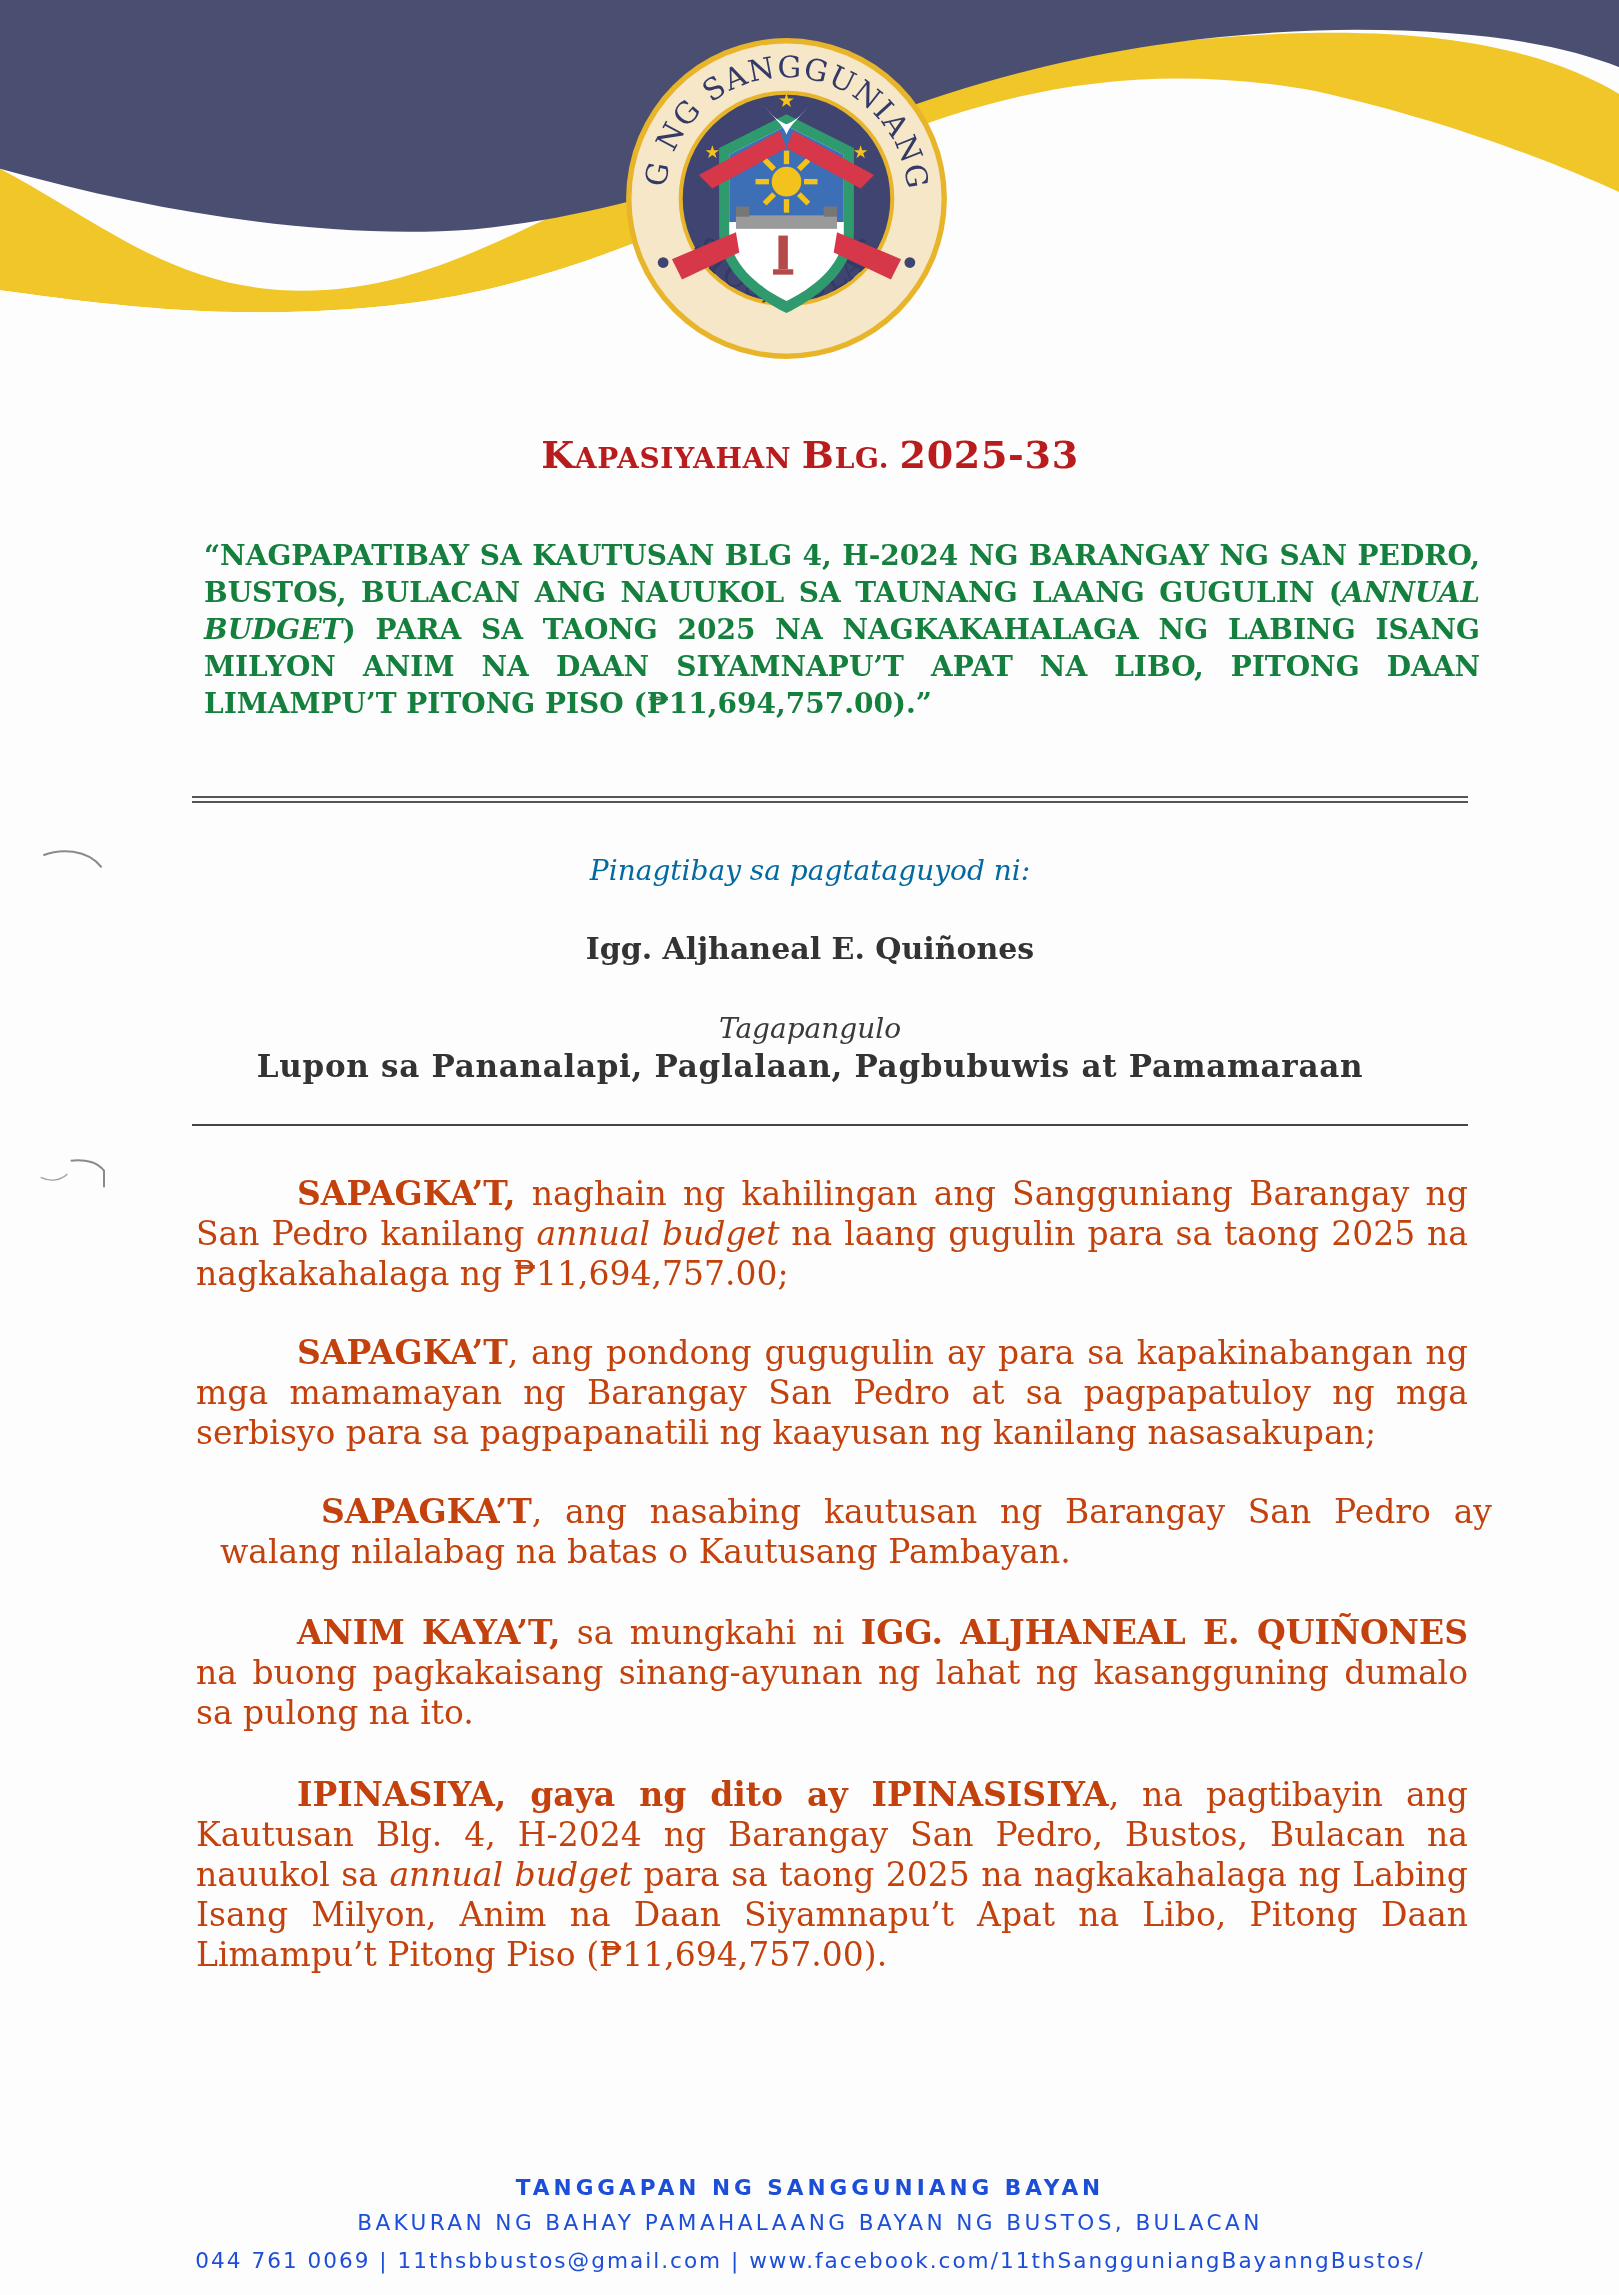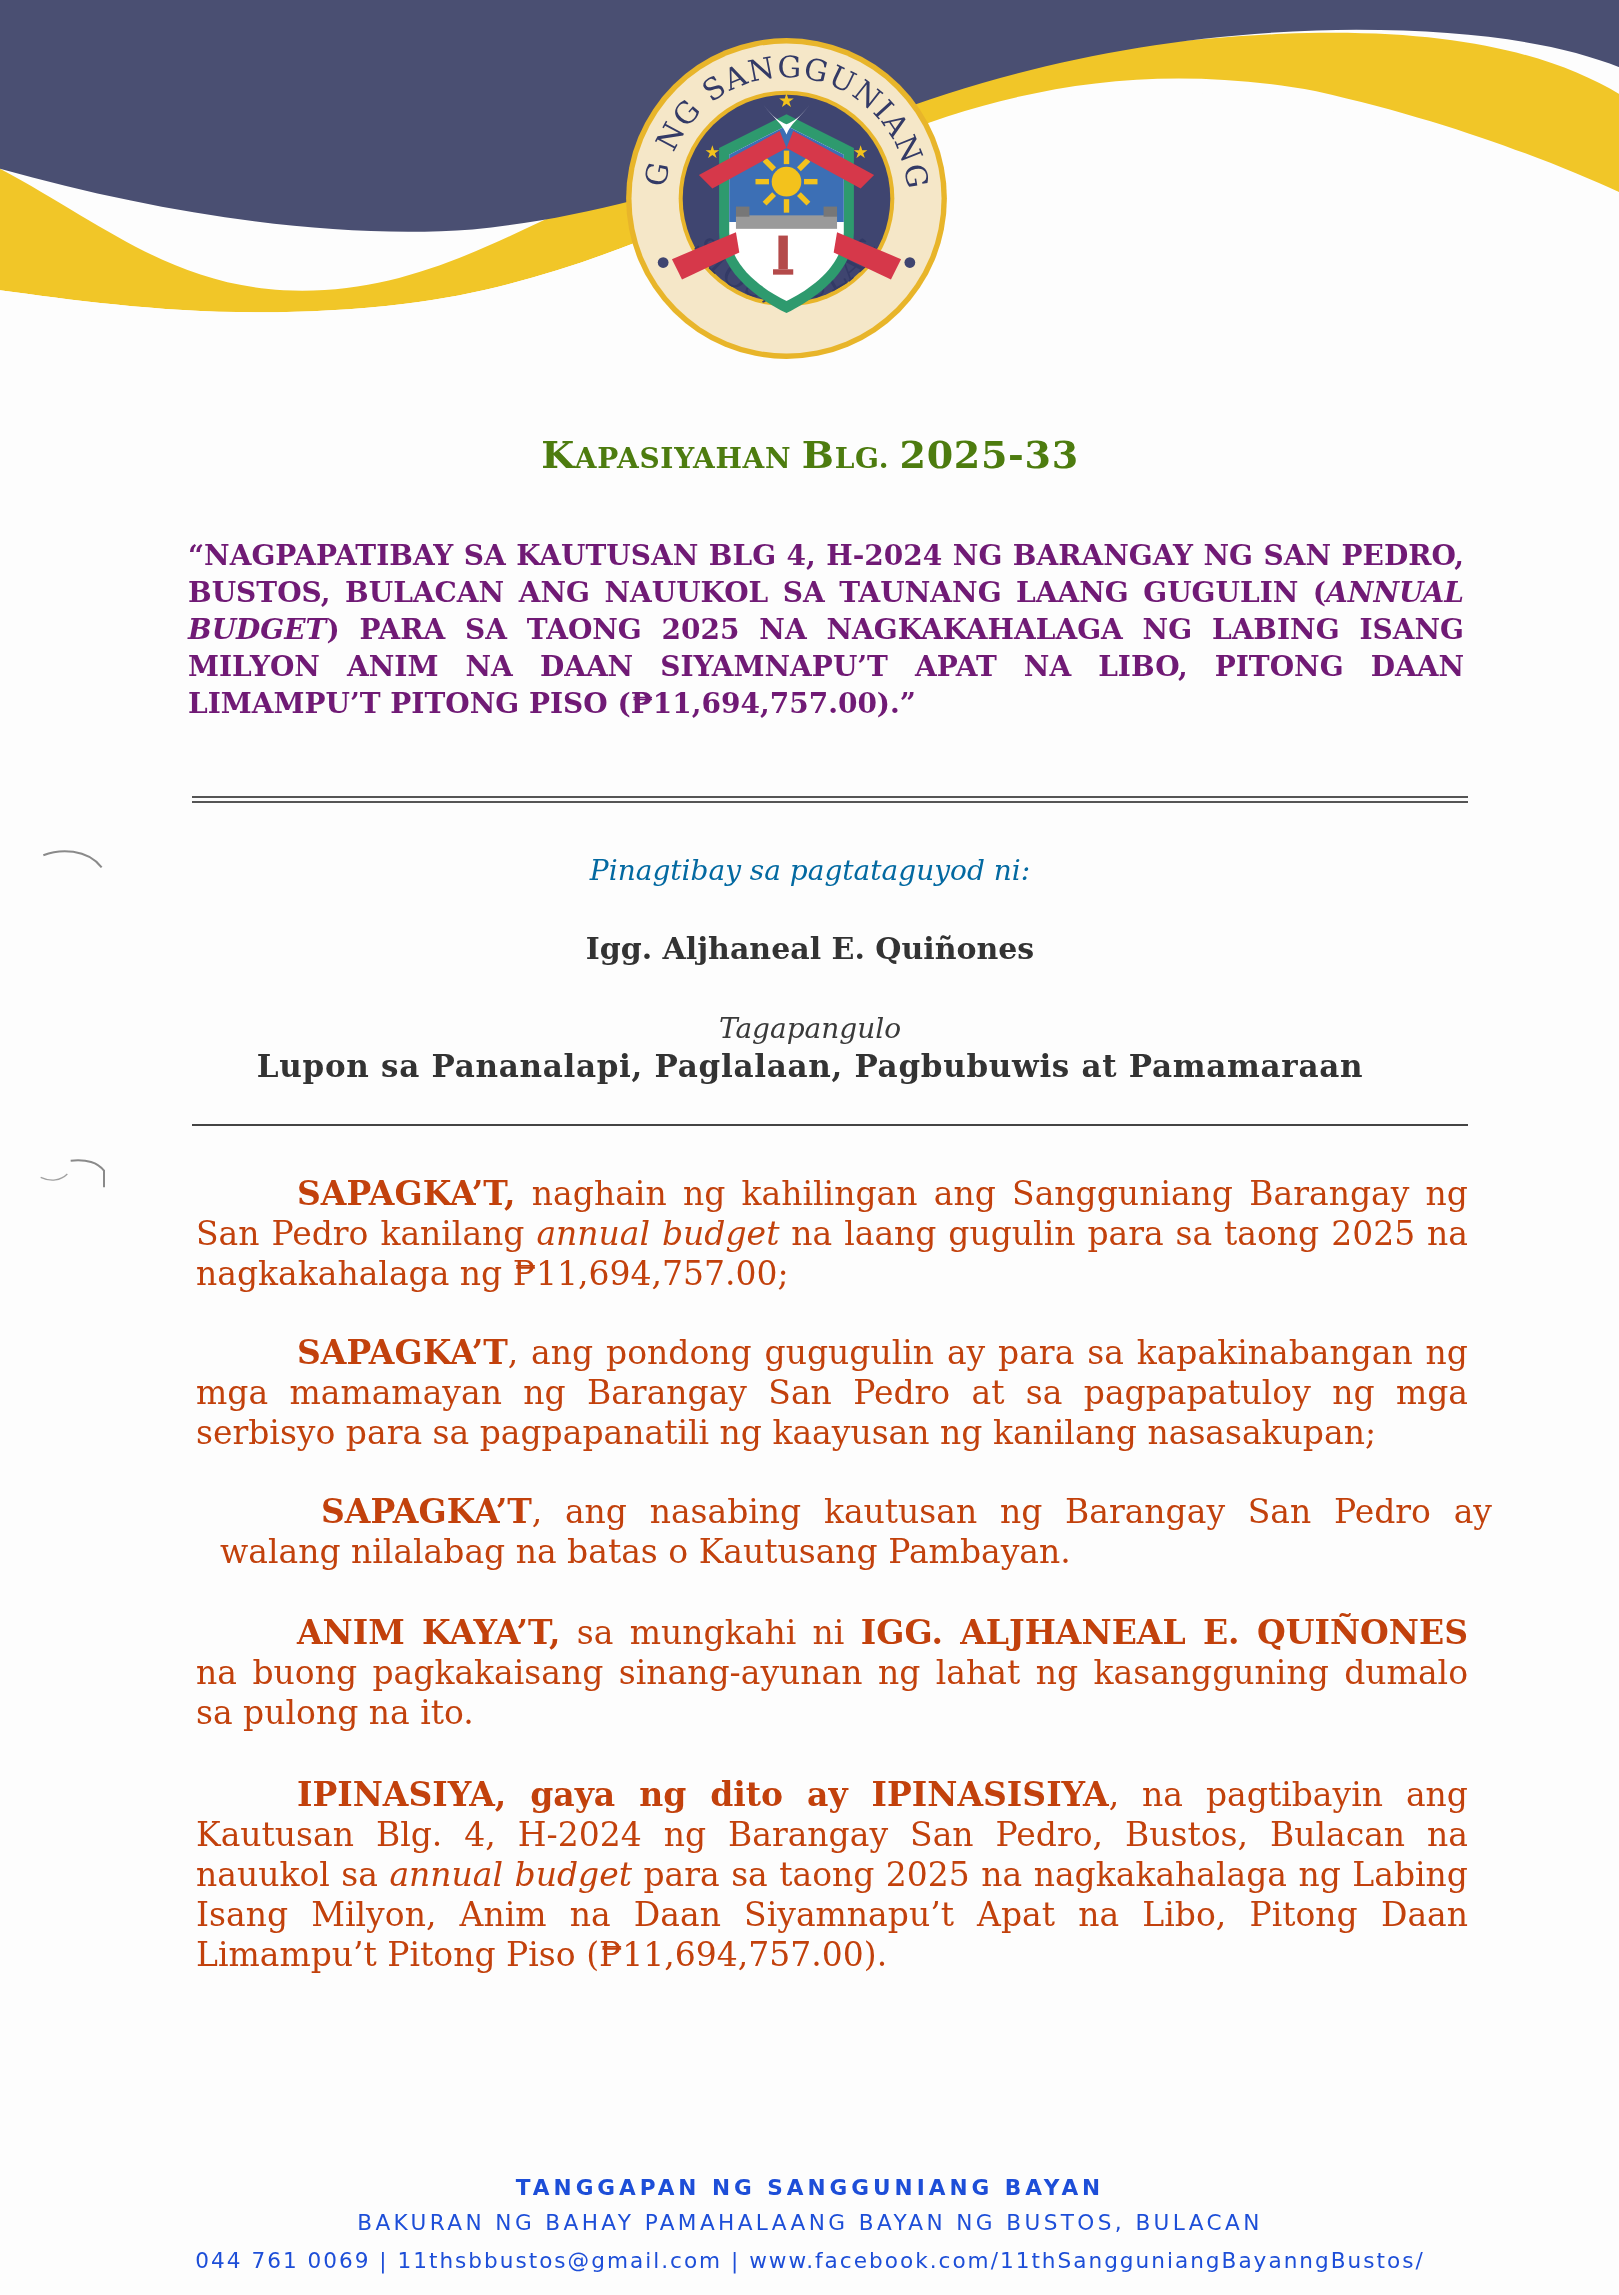--- a/index.html
+++ b/index.html
@@ -7,28 +7,28 @@
     width:1620px; height:2295px; position:relative; overflow:hidden;
     background:#fdfdfd;
     font-family:"DejaVu Serif","Liberation Serif",serif;
     color:#2e2e2e;
   }
   .banner { position:absolute; left:0; top:0; width:1620px; height:378px; }
   .seal { position:absolute; left:618px; top:30px; width:337px; height:337px; }
   .title {
     position:absolute; top:432px; left:0; width:1620px; text-align:center;
     font-family:"DejaVu Serif",serif; font-weight:bold; font-size:38px;
-    color:#4d7c0f; letter-spacing:0.7px;
+    color:#b91c1c; letter-spacing:0.7px;
   }
   .title .sc { font-size:28px; }
   .subject {
-    position:absolute; top:537px; left:188px; width:1276px;
+    position:absolute; top:537px; left:204px; width:1276px;
     font-family:"DejaVu Serif",serif; font-weight:bold; font-size:28px;
     line-height:37px; text-align:justify; text-align-last:left;
-    color:#701a75; text-transform:uppercase;
+    color:#15803d; text-transform:uppercase;
   }
   .subject i { font-style:italic; }
   .rule-double {
     position:absolute; left:192px; top:796px; width:1276px; height:6.7px;
     border-top:2.7px solid #555; border-bottom:2.7px solid #555; box-sizing:border-box;
   }
   .rule-single {
     position:absolute; left:192px; top:1124px; width:1276px; height:0;
     border-top:2.7px solid #444;
   }

